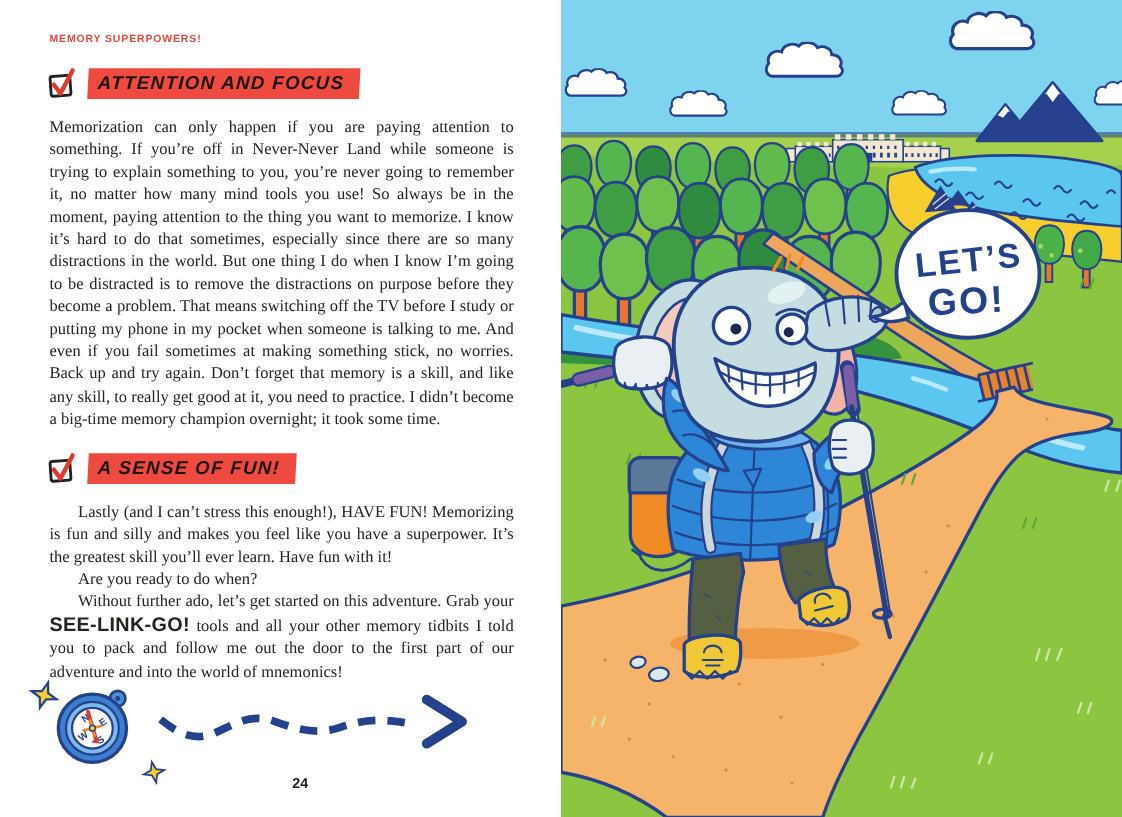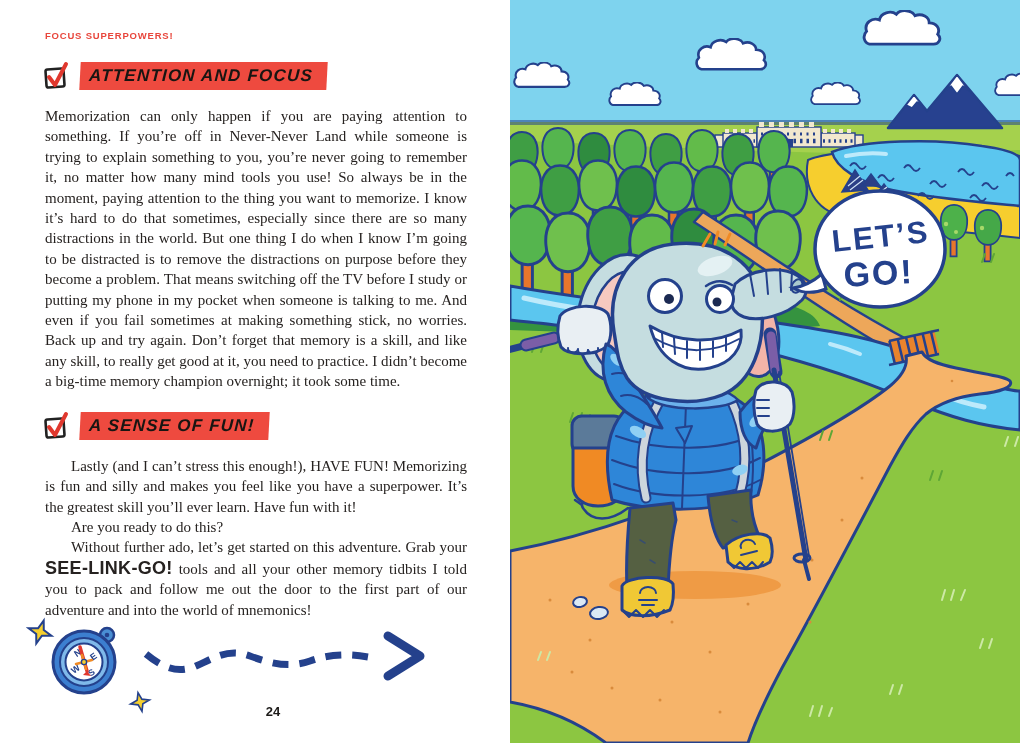--- a/index.html
+++ b/index.html
@@ -17,21 +17,21 @@
   .page-number{position:absolute;left:0;right:0;bottom:24px;text-align:center;font-family:"Liberation Sans",sans-serif;font-weight:bold;font-size:13px;color:#1c1a18;margin-left:36px;}
   .right-page{width:510px;height:743px;position:relative;}
   .right-page svg{display:block;}
   text.bubble{font-family:"Liberation Sans",sans-serif;font-weight:bold;fill:#24418c;}
   text.compass-letter{font-family:"Liberation Sans",sans-serif;font-weight:bold;font-size:9px;fill:#24418c;}
 </style>
 </head>
 <body>
 
 <div class="left-page">
-  <div class="running-head">FOCUS SUPERPOWERS!</div>
+  <div class="running-head">MEMORY SUPERPOWERS!</div>
 
   <div class="section-heading">
     <span class="checkbox-icon">
       <svg width="28" height="30" viewBox="0 0 28 30">
         <rect x="3" y="8" width="18" height="18" rx="2" fill="#ffffff" stroke="#222222" stroke-width="2.6" transform="rotate(-4 12 17)"></rect>
         <path d="M6,16 L12,24 L23,3" fill="none" stroke="#e0382e" stroke-width="4" stroke-linecap="round" stroke-linejoin="round"></path>
       </svg>
     </span>
     <span class="heading-highlight">ATTENTION AND FOCUS</span>
   </div>
@@ -42,21 +42,21 @@
     <span class="checkbox-icon">
       <svg width="28" height="30" viewBox="0 0 28 30">
         <rect x="3" y="8" width="18" height="18" rx="2" fill="#ffffff" stroke="#222222" stroke-width="2.6" transform="rotate(-4 12 17)"></rect>
         <path d="M6,16 L12,24 L23,3" fill="none" stroke="#e0382e" stroke-width="4" stroke-linecap="round" stroke-linejoin="round"></path>
       </svg>
     </span>
     <span class="heading-highlight">A SENSE OF FUN!</span>
   </div>
 
   <p class="body-para indent">Lastly (and I can’t stress this enough!), HAVE FUN! Memorizing is fun and silly and makes you feel like you have a superpower. It’s the greatest skill you’ll ever learn. Have fun with it!</p>
-  <p class="body-para indent">Are you ready to do this?</p>
+  <p class="body-para indent">Are you ready to do when?</p>
   <p class="body-para indent"><span>Without further ado, let’s get started on this adventure. Grab your </span><span class="brand">SEE-LINK-GO!</span><span> tools and all your other memory tidbits I told you to pack and follow me out the door to the first part of our adventure and into the world of mnemonics!</span></p>
 
   <div class="footer-art">
     <svg width="440" height="110" viewBox="0 0 440 110">
 
       <g transform="translate(14,22) rotate(18)">
         <path d="M0,-12 L3,-3 L12,0 L3,3 L0,12 L-3,3 L-12,0 L-3,-3 Z" fill="#f5cf2e" stroke="#24418c" stroke-width="2"></path>
       </g>
 
       <g transform="translate(58,52)">

